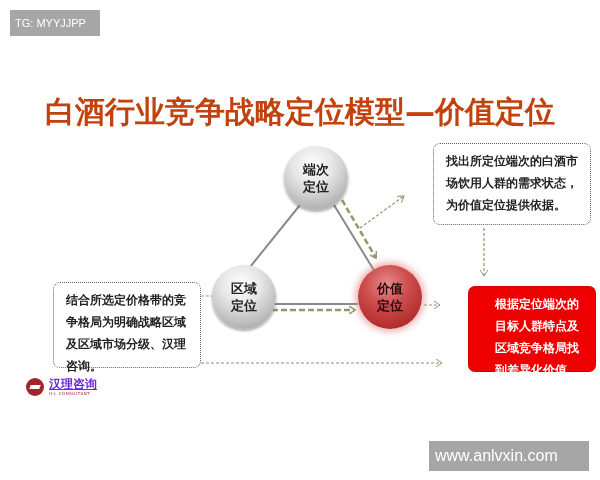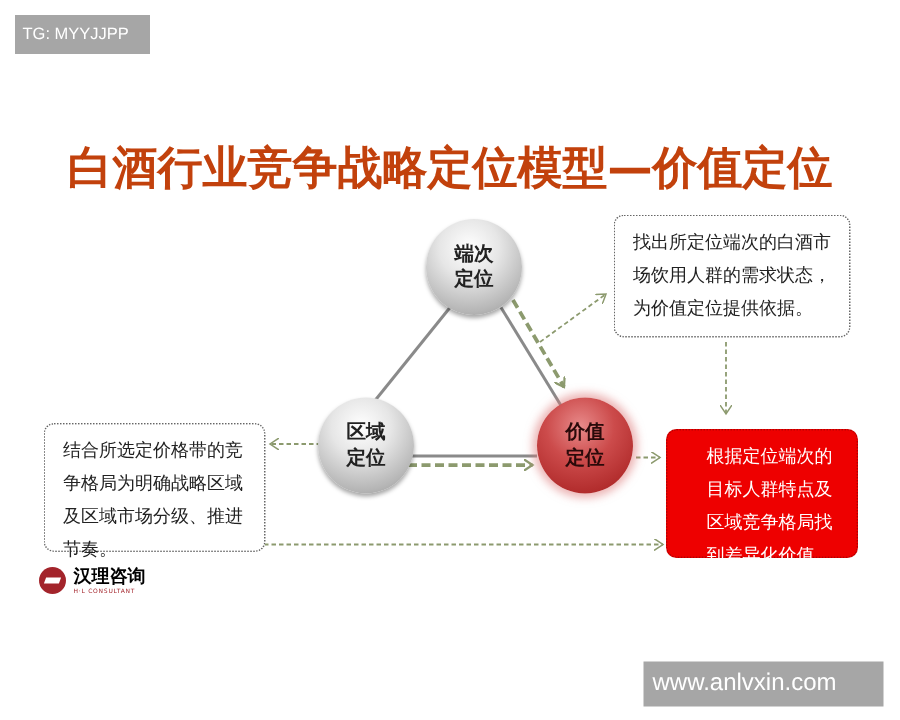--- a/index.html
+++ b/index.html
@@ -29,39 +29,39 @@
       background: radial-gradient(circle at 45% 30%, #ffffff 0%, #e6e6e6 35%, #b5b5b5 75%, #8c8c8c 100%);
       box-shadow: 0 2px 3px rgba(0,0,0,0.35);
     }
     .ball.red {
       background: radial-gradient(circle at 45% 30%, #e88a8a 0%, #cc4b4b 40%, #b02a2a 80%, #8e1d1d 100%);
       box-shadow: 0 0 6px 3px rgba(220,120,120,0.55);
       color: #2a0a0a;
     }
     .note {
       position: absolute; border: 1.5px dotted #666; border-radius: 7px;
-      font-size: 12px; font-weight: normal; color: #222; line-height: 22px;
-      padding: 6px 8px 4px 12px; box-sizing: border-box; background: #fff;
+      font-size: 12px; font-weight: bold; color: #222; line-height: 22px;
+      padding: 6px 8px 4px 12px; box-sizing: border-box; background: #fff; margin-left: 24px;
     }
     .note.red {
       background: #ee0000; border: 1.5px dotted #b00000; color: #ffffff; padding-left: 26px;
     }
     .logo {
       position: absolute; left: 26px; top: 378px; display: flex; align-items: center;
     }
     .logo-mark {
       width: 18px; height: 18px; border-radius: 50%; background: #a3242b;
       position: relative;
     }
     .logo-mark::after {
       content: ""; position: absolute; left: 4px; top: 7px; width: 10px; height: 4px; background: #fff;
       transform: skewX(-20deg);
     }
     .logo-text { margin-left: 5px; }
-    .logo-cn { font-size: 12px; color: #000000; font-weight: bold; line-height: 13px; }
+    .logo-cn { font-size: 12px; color: #6d28d9; font-weight: bold; line-height: 13px; text-decoration: underline; }
     .logo-en { font-size: 4px; color: #a3242b; line-height: 5px; letter-spacing: 0.5px; }
     .watermark {
       position: absolute; left: 429px; top: 441px; width: 160px; height: 30px;
       background: #a6a6a6; color: #fff; font-family: Liberation Sans, sans-serif;
       font-size: 16px; line-height: 30px; padding-left: 6px; box-sizing: border-box;
     }
   </style>
 </head>
 <body>
 
@@ -109,21 +109,21 @@
 
 <div class="ball red" style="left:358px;top:265px;">
   <div>
     <div>价值</div>
     <div>定位</div>
   </div>
 </div>
 
 <div class="note" style="left:409px;top:143px;width:158px;height:82px;">找出所定位端次的白酒市场饮用人群的需求状态，为价值定位提供依据。</div>
 
-<div class="note" style="left:29px;top:282px;width:148px;height:86px;">结合所选定价格带的竞争格局为明确战略区域及区域市场分级、推进节奏。</div>
+<div class="note" style="left:29px;top:282px;width:148px;height:86px;">结合所选定价格带的竞争格局为明确战略区域及区域市场分级、汉理咨询。</div>
 
 <div class="note red" style="left:444px;top:286px;width:128px;height:86px;">根据定位端次的目标人群特点及区域竞争格局找到差异化价值。</div>
 
 <div class="logo">
   <div class="logo-mark"></div>
   <div class="logo-text">
     <div class="logo-cn">汉理咨询</div>
     <div class="logo-en">H·L CONSULTANT</div>
   </div>
 </div>

